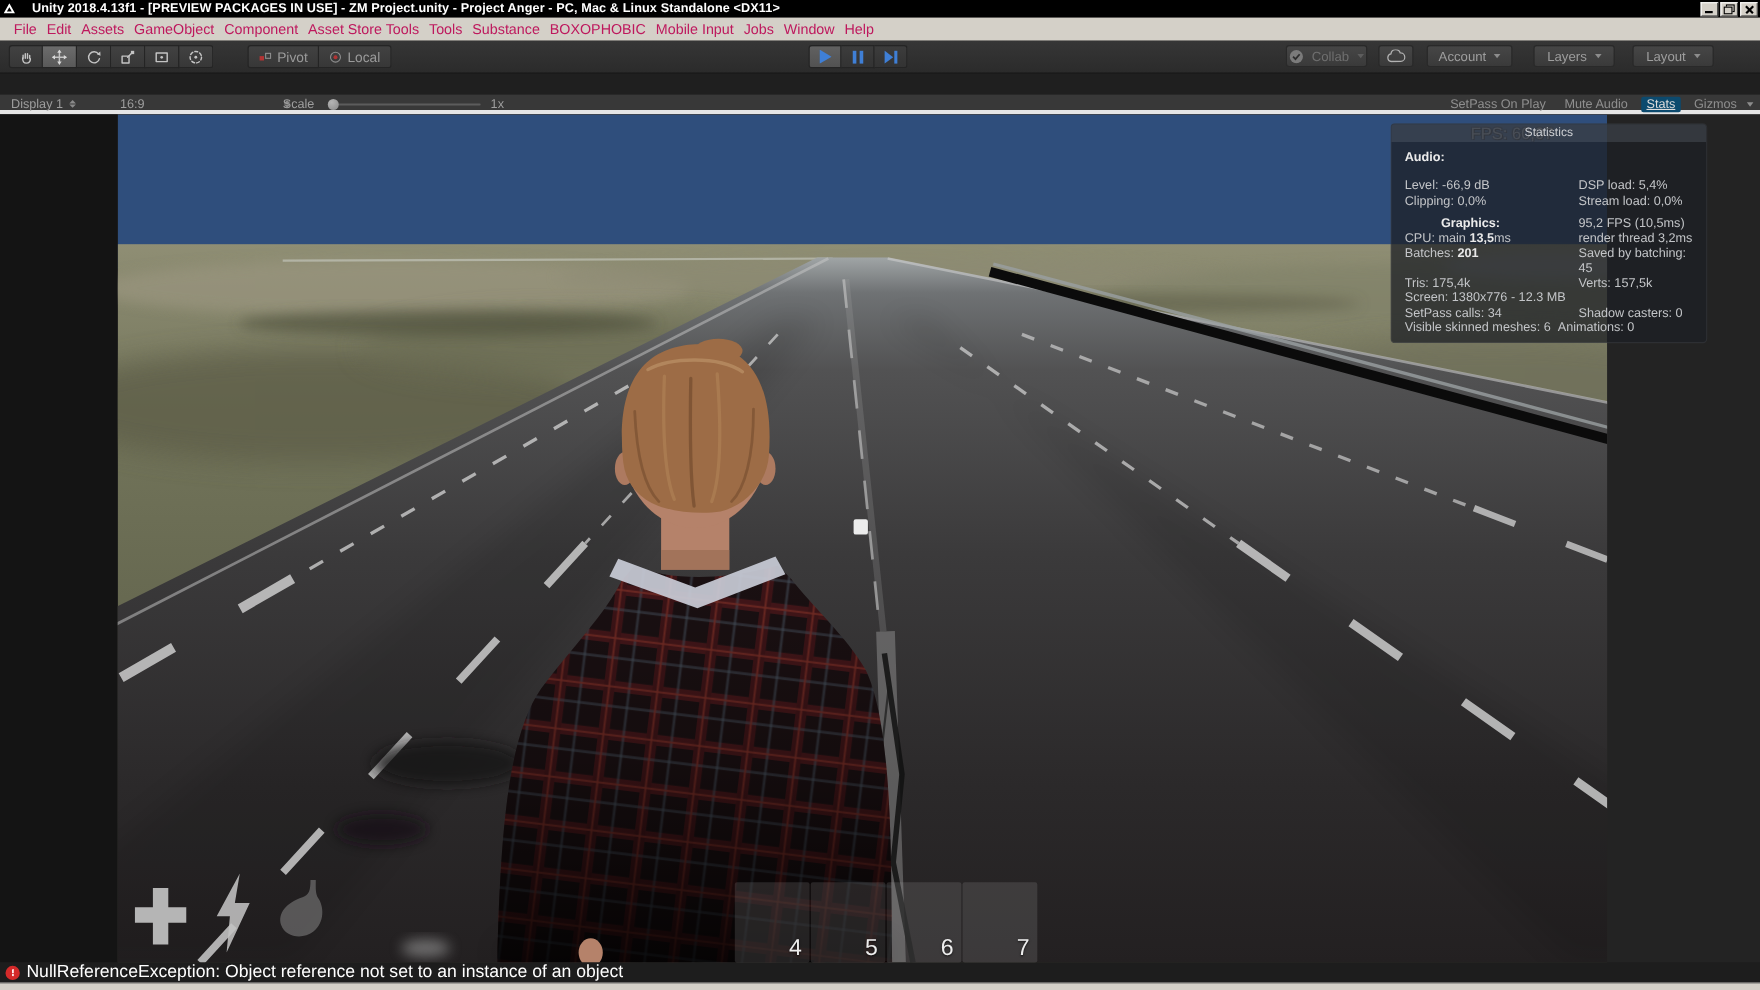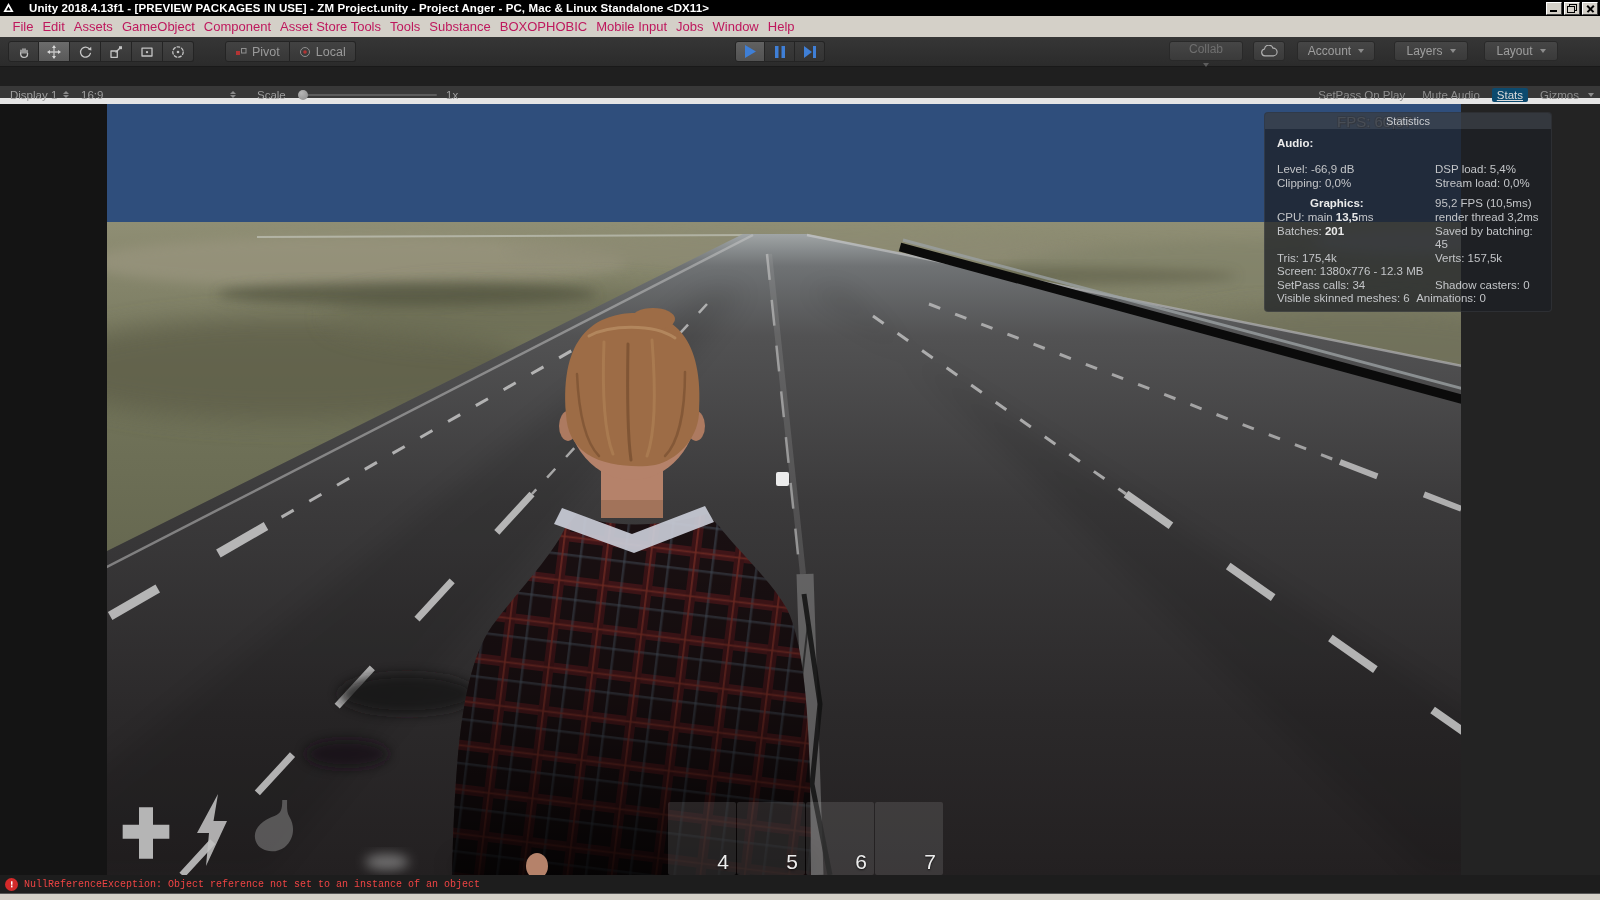--- a/index.html
+++ b/index.html
@@ -53,21 +53,21 @@
   .dim{color:#6f6f6f;} .dim .caret{border-top-color:#5d5d5d;}
 
   
   .tabbar{position:absolute;left:0;top:67px;width:1600px;height:19px;background:#2a2a2a;}
   .tab{position:absolute;left:0;top:0;height:19px;padding:0 14px 0 7px;background:linear-gradient(#474747,#3b3b3b);
        border-radius:3px 3px 0 0;display:flex;align-items:center;gap:5px;color:#bdbdbd;font-size:12px;}
   .panelmenu{position:absolute;right:7px;top:4px;display:flex;align-items:center;gap:2px;}
 
   
   .gametoolbar{position:absolute;left:0;top:86px;width:1600px;height:18px;background:#383838;
-               border-bottom:6px solid #e5e5e5;box-sizing:border-box;font-size:11.5px;color:#9e9e9e;}
+               border-bottom:4px solid #e5e5e5;box-sizing:border-box;font-size:11.5px;color:#9e9e9e;}
   .gt{position:absolute;top:0;height:17px;display:flex;align-items:center;}
   .updown{display:inline-flex;flex-direction:column;gap:1.5px;margin-left:6px;}
   .updown .u{width:0;height:0;border-left:3px solid transparent;border-right:3px solid transparent;border-bottom:3.5px solid #8a8a8a;}
   .updown .d{width:0;height:0;border-left:3px solid transparent;border-right:3px solid transparent;border-top:3.5px solid #8a8a8a;}
   .gt-track{position:absolute;left:300px;top:8px;width:137px;height:2px;background:#5c5c5c;border-radius:1px;}
   .gt-knob{position:absolute;left:-2px;top:-4px;width:10px;height:10px;border-radius:50%;
            background:radial-gradient(circle at 35% 30%,#b5b5b5,#8a8a8a);}
   .gt-right{position:absolute;right:6px;top:0;height:17px;display:flex;align-items:center;gap:7px;}
   .gt-btn{padding:1px 5px;color:#8f8f8f;white-space:nowrap;border-radius:2px;}
   .gt-btn.active{background:#0c4a6e;color:#dcdcdc;text-decoration:underline;}
@@ -105,21 +105,21 @@
   .sp-heading-row{display:grid;grid-template-columns:158px auto;margin:6px 0 1px 0;line-height:14px;}
   .sp-aheading{margin:2px 0 13px 0;line-height:14px;}
 
   
   .statusbar{position:absolute;left:0;top:875px;width:1600px;height:18px;background:#1d1d1d;
              display:flex;align-items:center;box-sizing:border-box;}
   .erricon{margin-left:5px;width:13px;height:13px;border-radius:50%;background:#d42a2a;flex:0 0 auto;
            display:flex;align-items:center;justify-content:center;}
   .erricon .bang{width:2px;height:7px;position:relative;background:#fff;border-radius:1px;
            clip-path:polygon(0 0,100% 0,100% 60%,0 60%,0 70%,100% 70%,100% 100%,0 100%);}
-  .errtext{margin-left:6px;font-size:10px;color:#ef4444;white-space:nowrap;font-family:Liberation Mono, monospace;}
+  .errtext{margin-left:6px;font-size:16px;color:#ffffff;white-space:nowrap;}
   .bottomstrip{position:absolute;left:0;top:893px;width:1600px;height:7px;background:#d4d0c8;border-top:1px solid #555;box-sizing:border-box;}
 
   .icon-stroke{stroke:#c4c4c4;stroke-width:1.3;fill:none;stroke-linecap:round;stroke-linejoin:round;}
 </style>
 </head>
 <body>
 
 <div id="root">
 
   <div class="titlebar">
@@ -232,21 +232,21 @@
       </div>
       <div class="plbtn last">
         <svg width="12" height="12" viewBox="0 0 12 12">
             <polygon points="0,0 8,6 0,12" fill="#3f7fd6"></polygon>
             <rect x="9" y="0" width="3" height="12" fill="#3f7fd6"></rect>
           </svg>
       </div>
     </div>
 
     <div class="rightgroup">
-      <div class="dbtn dim" style="width:74px;margin-right:10px;flex-direction:column;">
+      <div class="dbtn dim" style="width:74px;margin-right:10px;">
         <svg width="13" height="13" viewBox="0 0 13 13">
             <circle cx="6.5" cy="6.5" r="6" fill="#7b7b7b"></circle>
             <path d="M3.5 6.5 L5.7 8.8 L9.5 4.3" stroke="#2e2e2e" stroke-width="1.6" fill="none"></path>
           </svg>
         <span>Collab</span>
         <span class="caret"></span>
       </div>
       <div class="dbtn" style="width:32px;margin-right:12px;">
         <svg width="18" height="12" viewBox="0 0 22 14">
             <path d="M6 13 a4.3 4.3 0 0 1 -.5 -8.5 a5.3 5.3 0 0 1 10.3 -1 a4 4 0 0 1 .7 9.4 z" fill="none" stroke="#b2b2b2" stroke-width="1.4"></path>
@@ -269,21 +269,21 @@
 
 
   <div class="gametoolbar">
     <div class="gt" style="left:10px;">
       <span>Display 1</span>
       <span class="updown">
           <span class="u"></span>
           <span class="d"></span>
         </span>
     </div>
-    <div class="gt" style="left:81px;width:155px;justify-content:space-between;">
+    <div class="gt" style="left:109px;width:155px;justify-content:space-between;">
       <span>16:9</span>
       <span class="updown">
           <span class="u"></span>
           <span class="d"></span>
         </span>
     </div>
     <div class="gt" style="left:257px;">
       <span>Scale</span>
     </div>
     <div class="gt-track">

